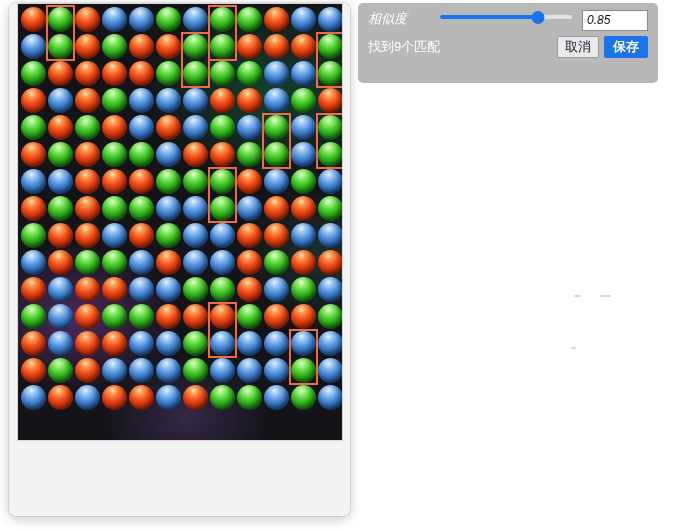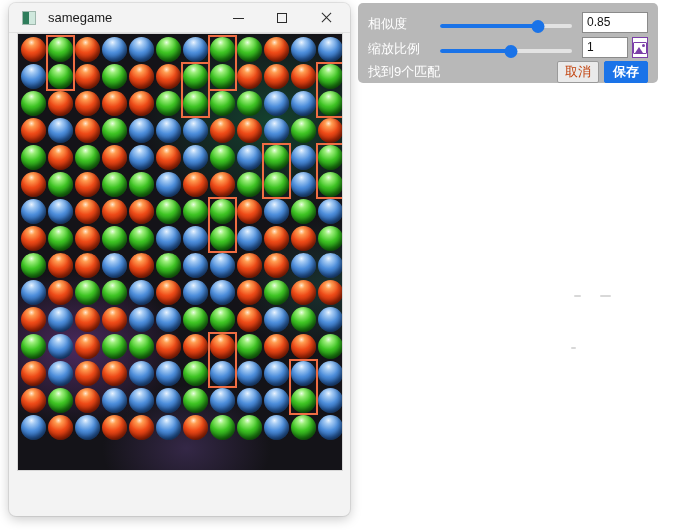--- a/index.html
+++ b/index.html
@@ -116,21 +116,21 @@
   }
 
   
   #tool-panel {
     position: absolute; left: 358px; top: 3px;
     width: 300px; height: 80px;
     background: #b8b8b8;
     border-radius: 5px;
     padding: 7px 10px 0 10px;
   }
-  .row { display: flex; align-items: flex-end; height: 23px; margin-bottom: 2px; }
+  .row { display: flex; align-items: flex-start; height: 23px; margin-bottom: 2px; font-style: italic; }
   .row-label {
     width: 72px; flex: none;
     font-size: 13px; color: #ffffff;
     font-family: "Liberation Sans", sans-serif;
     white-space: nowrap;
   }
   .slider { position: relative; width: 132px; height: 14px; flex: none; margin-right: 10px; }
   .track {
     position: absolute; left: 0; top: 5px;
     width: 100%; height: 4px; border-radius: 2px; background: #e3e3e3;
@@ -163,53 +163,40 @@
     border-bottom: 6px solid #7b3fa8;
   }
   .img-glyph:after {
     content: ""; position: absolute; right: 1.5px; top: 1px;
     width: 3px; height: 3px; border-radius: 50%; background: #7b3fa8;
   }
   #status-row { display: flex; align-items: center; height: 24px; }
   #status-text { font-size: 13px; color: #ffffff; font-family: "Liberation Sans", sans-serif; }
   #panel-actions { margin-left: auto; display: flex; align-items: center; }
   #cancel-button {
-    font-size: 13px; color: #c2410c; background: #eaeaea;
+    font-size: 13px; color: #0f172a; background: #eaeaea;
     border: 1px solid #9a9a9a; border-radius: 2px;
     padding: 2px 7px; margin-right: 5px; line-height: 1.25;
     font-family: "Liberation Sans", sans-serif;
   }
   #save-button {
     font-size: 13px; color: #fff; background: #1a73e8;
     border: 1px solid #1a73e8; border-radius: 2px;
     padding: 2px 8px; font-weight: bold; line-height: 1.25;
     font-family: "Liberation Sans", sans-serif;
   }
   .speck { position: absolute; background: #d8d8d8; border-radius: 1px; }
 </style>
 </head>
 <body>
 
 <div id="root">
 
   <div id="game-window">
 
-    <div id="title-bar">
-      <div id="app-icon"></div>
-      <div id="title-text">samegame</div>
-      <div class="win-btn" id="btn-min">
-        <div class="glyph-min"></div>
-      </div>
-      <div class="win-btn" id="btn-max">
-        <div class="glyph-max"></div>
-      </div>
-      <div class="win-btn" id="btn-close">
-        <div class="glyph-close"></div>
-      </div>
-    </div>
 
     <div id="board">
         <div class="ball r" style="left: 3px; top: 3px; width: 25px; height: 25px;"></div>
         <div class="ball g" style="left: 30px; top: 3px; width: 25px; height: 25px;"></div>
         <div class="ball r" style="left: 57px; top: 3px; width: 25px; height: 25px;"></div>
         <div class="ball b" style="left: 84px; top: 3px; width: 25px; height: 25px;"></div>
         <div class="ball b" style="left: 111px; top: 3px; width: 25px; height: 25px;"></div>
         <div class="ball g" style="left: 138px; top: 3px; width: 25px; height: 25px;"></div>
         <div class="ball b" style="left: 165px; top: 3px; width: 25px; height: 25px;"></div>
         <div class="ball g" style="left: 192px; top: 3px; width: 25px; height: 25px;"></div>
@@ -403,32 +390,20 @@
     <div class="row">
       <div class="row-label">相似度</div>
       <div class="slider">
         <div class="track"></div>
         <div class="fill" id="sim-fill" style="width: 97.68px;"></div>
         <div class="thumb" id="sim-thumb" style="left: 97.68px;"></div>
       </div>
       <div class="val-input">0.85</div>
     </div>
 
-    <div class="row">
-      <div class="row-label">缩放比例</div>
-      <div class="slider">
-        <div class="track"></div>
-        <div class="fill" id="scale-fill" style="width: 71.28px;"></div>
-        <div class="thumb" id="scale-thumb" style="left: 71.28px;"></div>
-      </div>
-      <div class="val-input">1</div>
-      <div id="pick-image-button">
-        <div class="img-glyph"></div>
-      </div>
-    </div>
 
     <div id="status-row">
       <div id="status-text">找到9个匹配</div>
       <div id="panel-actions">
         <div id="cancel-button">取消</div>
         <div id="save-button">保存</div>
       </div>
     </div>
   </div>
 

